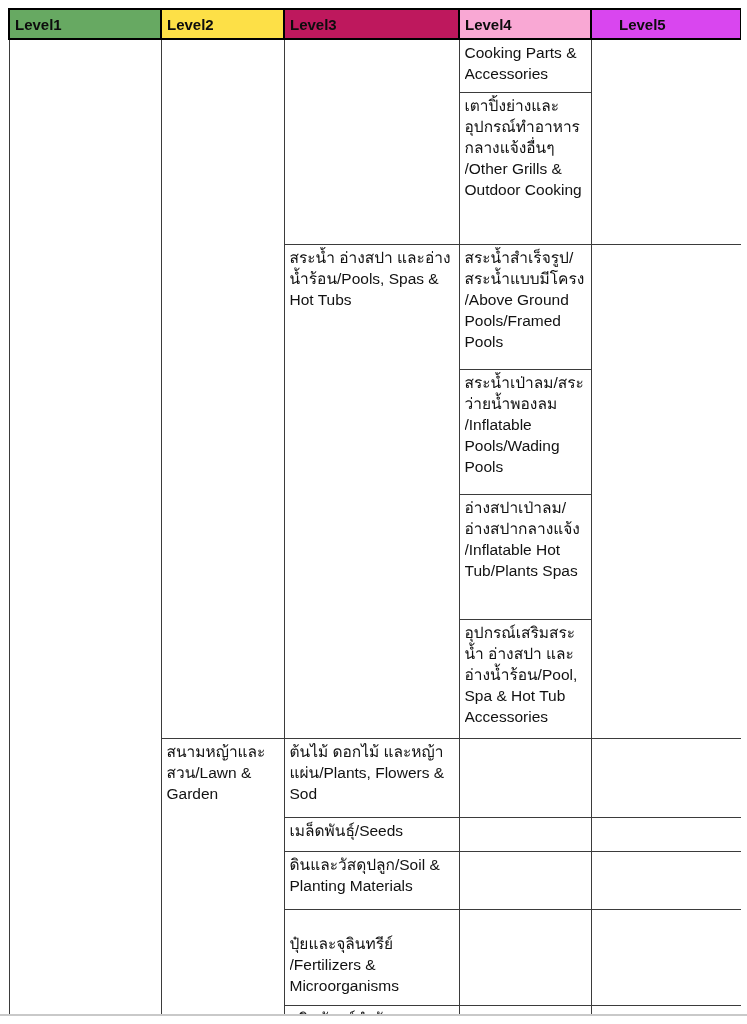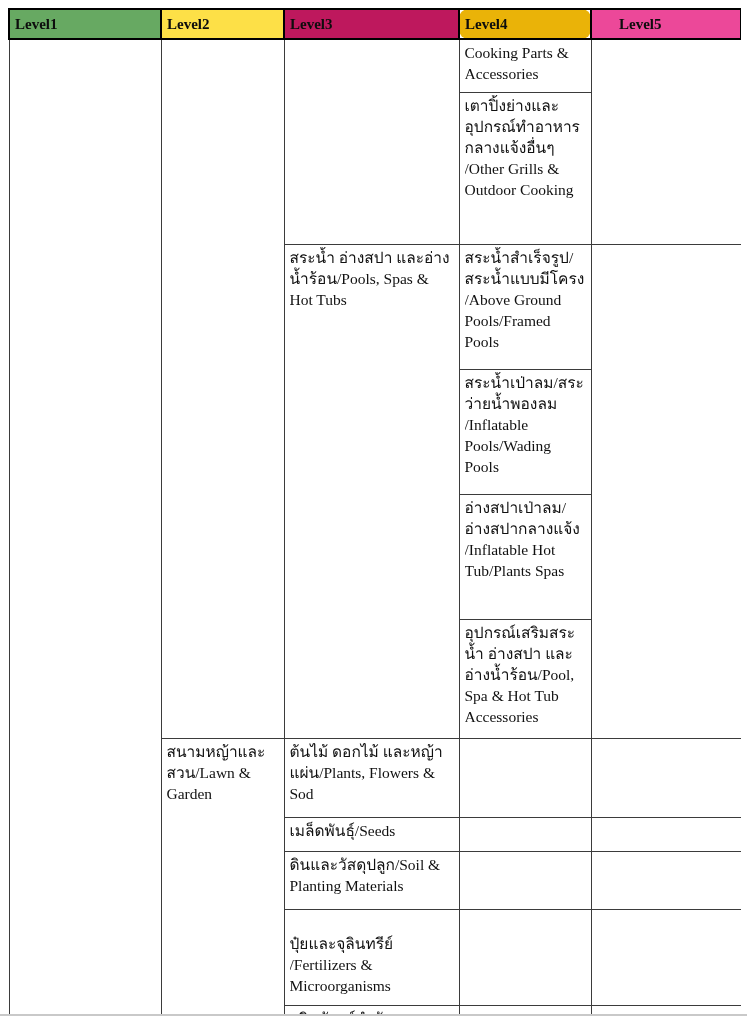--- a/index.html
+++ b/index.html
@@ -3,21 +3,21 @@
 <meta charset="utf-8">
 <style>
   html, body {
     margin: 0; padding: 0;
     width: 747px; height: 1024px;
     background: #ffffff;
     overflow: hidden;
     font-family: "Liberation Sans", "DejaVu Sans", sans-serif;
     color: #111111;
   }
-  .viewport { position: relative; width: 747px; height: 835px; font-family: Liberation Serif, serif; }
+  .viewport { position: relative; width: 747px; height: 835px; }
   .sheet {
     position: absolute; left: 8px; top: 8px;
     width: 733px; height: 1006px;
     overflow: hidden;
   }
   table.cat {
     border-collapse: collapse;
     table-layout: fixed;
     width: 732px;
   }
@@ -77,22 +77,22 @@
         <col style="width:123px">
         <col style="width:175px">
         <col style="width:132px">
         <col style="width:150px">
       </colgroup>
       <tbody>
           <tr>
         <th style="background-color: rgb(103, 169, 98);">Level1</th>
         <th style="background-color: #fde047;">Level2</th>
         <th style="background-color: #be185d;">Level3</th>
-        <th style="background-color: #eab308; border-radius: 9px;">Level4</th>
-        <th style="background-color: #ec4899; padding-left: 27px;">Level5</th>
+        <th style="background-color: #f9a8d4;">Level4</th>
+        <th style="background-color: #d946ef; padding-left: 27px;">Level5</th>
       </tr>
 
       <tr class="h53">
         <td rowspan="11"></td>
         <td rowspan="6"></td>
         <td rowspan="2"></td>
         <td>
           <div class="cv">Cooking Parts &amp; Accessories</div>
         </td>
         <td rowspan="2"></td>

